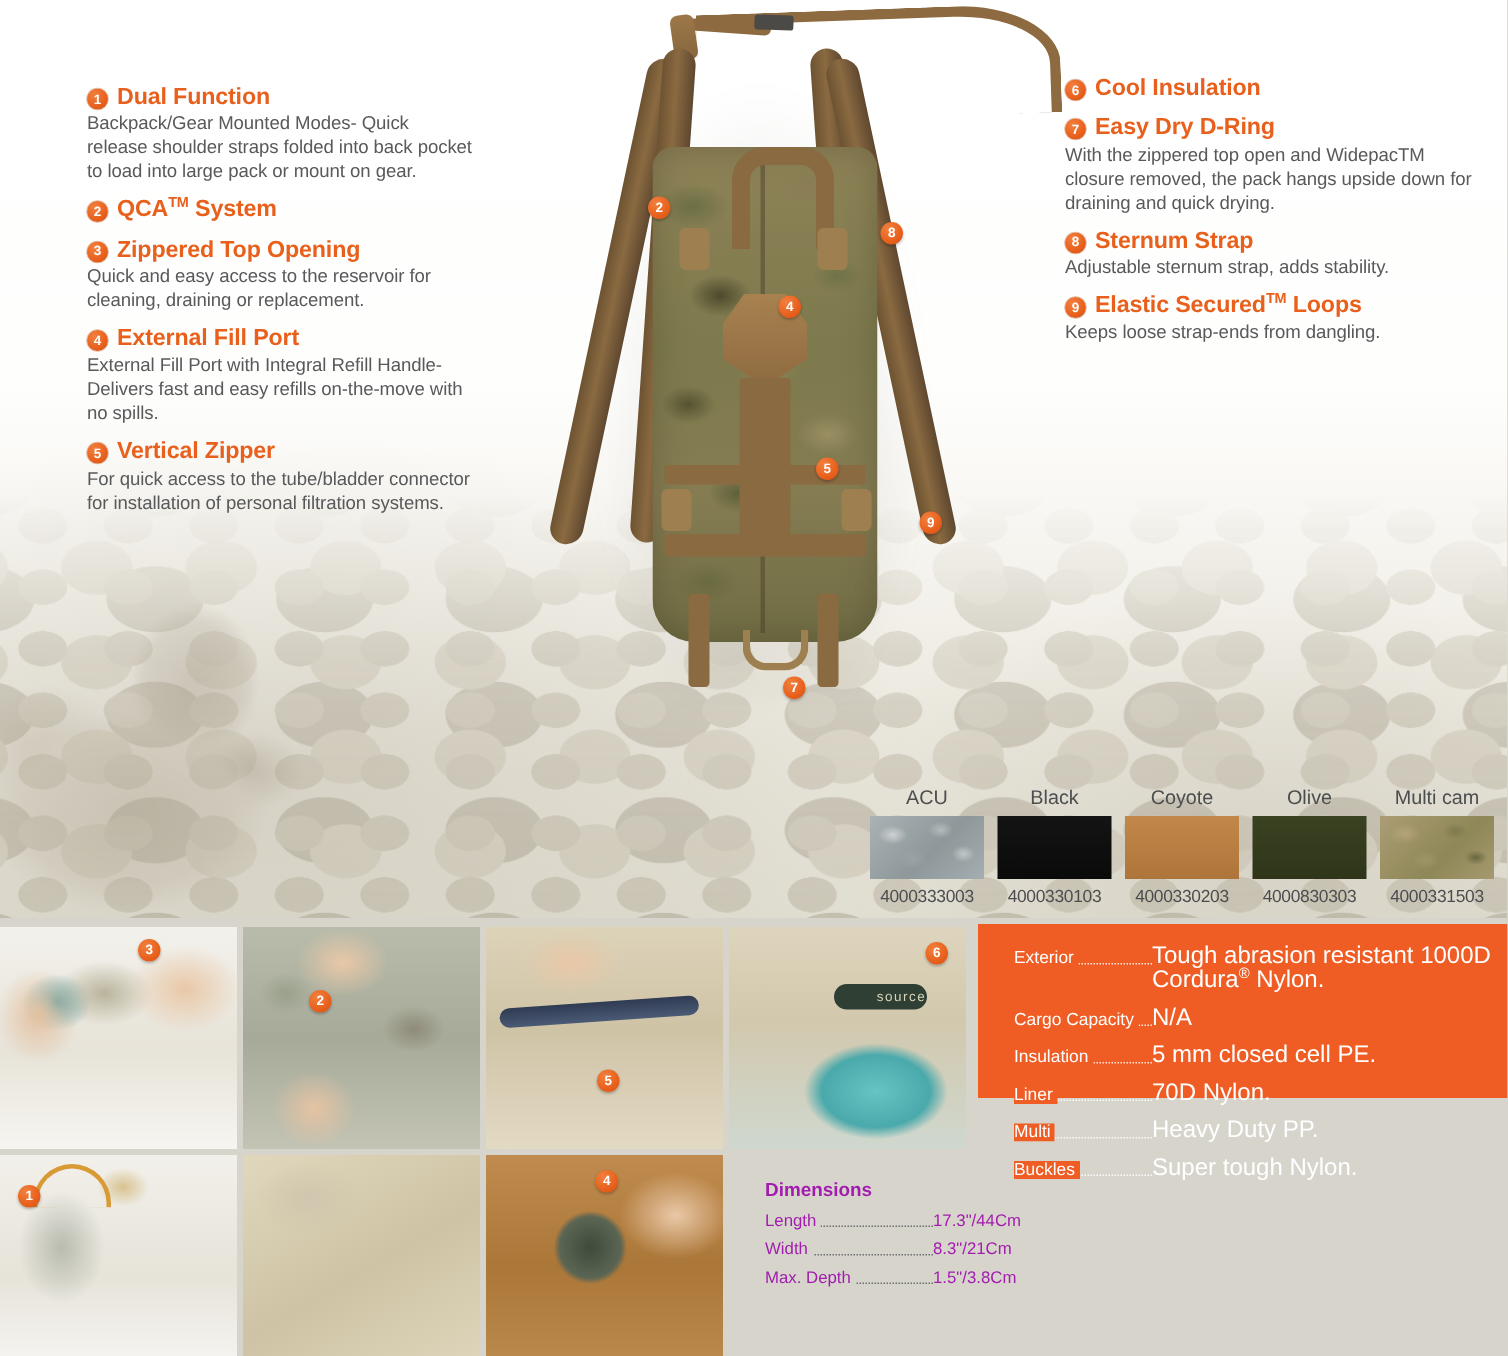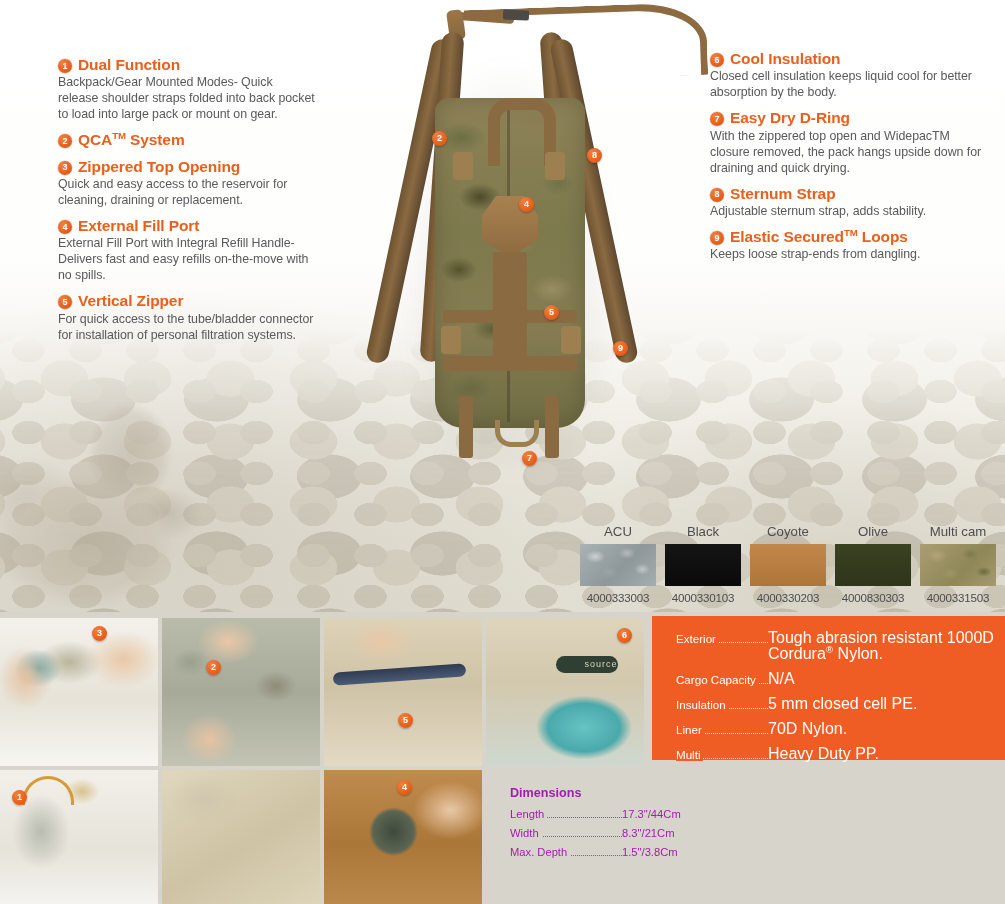--- a/index.html
+++ b/index.html
@@ -260,21 +260,21 @@
       radial-gradient(circle 34px at 44% 46%,#3e4a3c 0%,#5b6553 60%,rgba(0,0,0,0) 72%),
       linear-gradient(to bottom,#c08b4e,#ab7739 55%,#b9884a);
   }
   .ph-arrow{
     position:absolute;left:22px;top:6px;width:46px;height:26px;
     border:3px solid #d79a35;border-bottom:none;border-radius:26px 26px 0 0;
   }
 
   
   .specs{
-    position:absolute;left:652px;top:616px;width:353px;height:144px;
+    position:absolute;left:652px;top:616px;width:353px;height:116px;
     background:#ef5d24;color:#fff;
   }
   .spec-row{
     display:flex;align-items:baseline;font-size:11.6px;line-height:1;
     padding:0 0 0 24px;margin-top:9px;
   }
   .spec-row:first-child{margin-top:14px;}
   .spec-label{
     width:92px;flex:none;white-space:nowrap;overflow:hidden;
     position:relative;
@@ -351,21 +351,20 @@
 
   </div>
 
   <div class="col col-right">
 
     <div class="feat">
       <div class="feat-head">
         <span class="badge">6</span>
         <span class="feat-title">Cool Insulation</span>
       </div>
-      <p class="feat-body">Closed cell insulation keeps liquid cool for better absorption by the body.</p>
     </div>
 
     <div class="feat">
       <div class="feat-head">
         <span class="badge">7</span>
         <span class="feat-title">Easy Dry D-Ring</span>
       </div>
       <p class="feat-body">With the zippered top open and WidepacTM closure removed, the pack hangs upside down for draining and quick drying.</p>
     </div>
 
@@ -509,20 +508,24 @@
     <div class="spec-row">
       <span class="spec-label"><span>Liner</span><i class="dots"></i></span>
       <span class="spec-val">70D Nylon.</span>
     </div>
 
     <div class="spec-row">
       <span class="spec-label"><span>Multi</span><i class="dots"></i></span>
       <span class="spec-val">Heavy Duty PP.</span>
     </div>
 
+    <div class="spec-row">
+      <span class="spec-label"><span>Buckles</span><i class="dots"></i></span>
+      <span class="spec-val">Super tough Nylon.</span>
+    </div>
 
   </div>
 
   <div class="dims">
     <div class="dims-title">Dimensions</div>
 
     <div class="dim-row">
       <span class="dim-label"><span>Length</span><i class="dots"></i></span>
       <span>17.3"/44Cm</span>
     </div>

